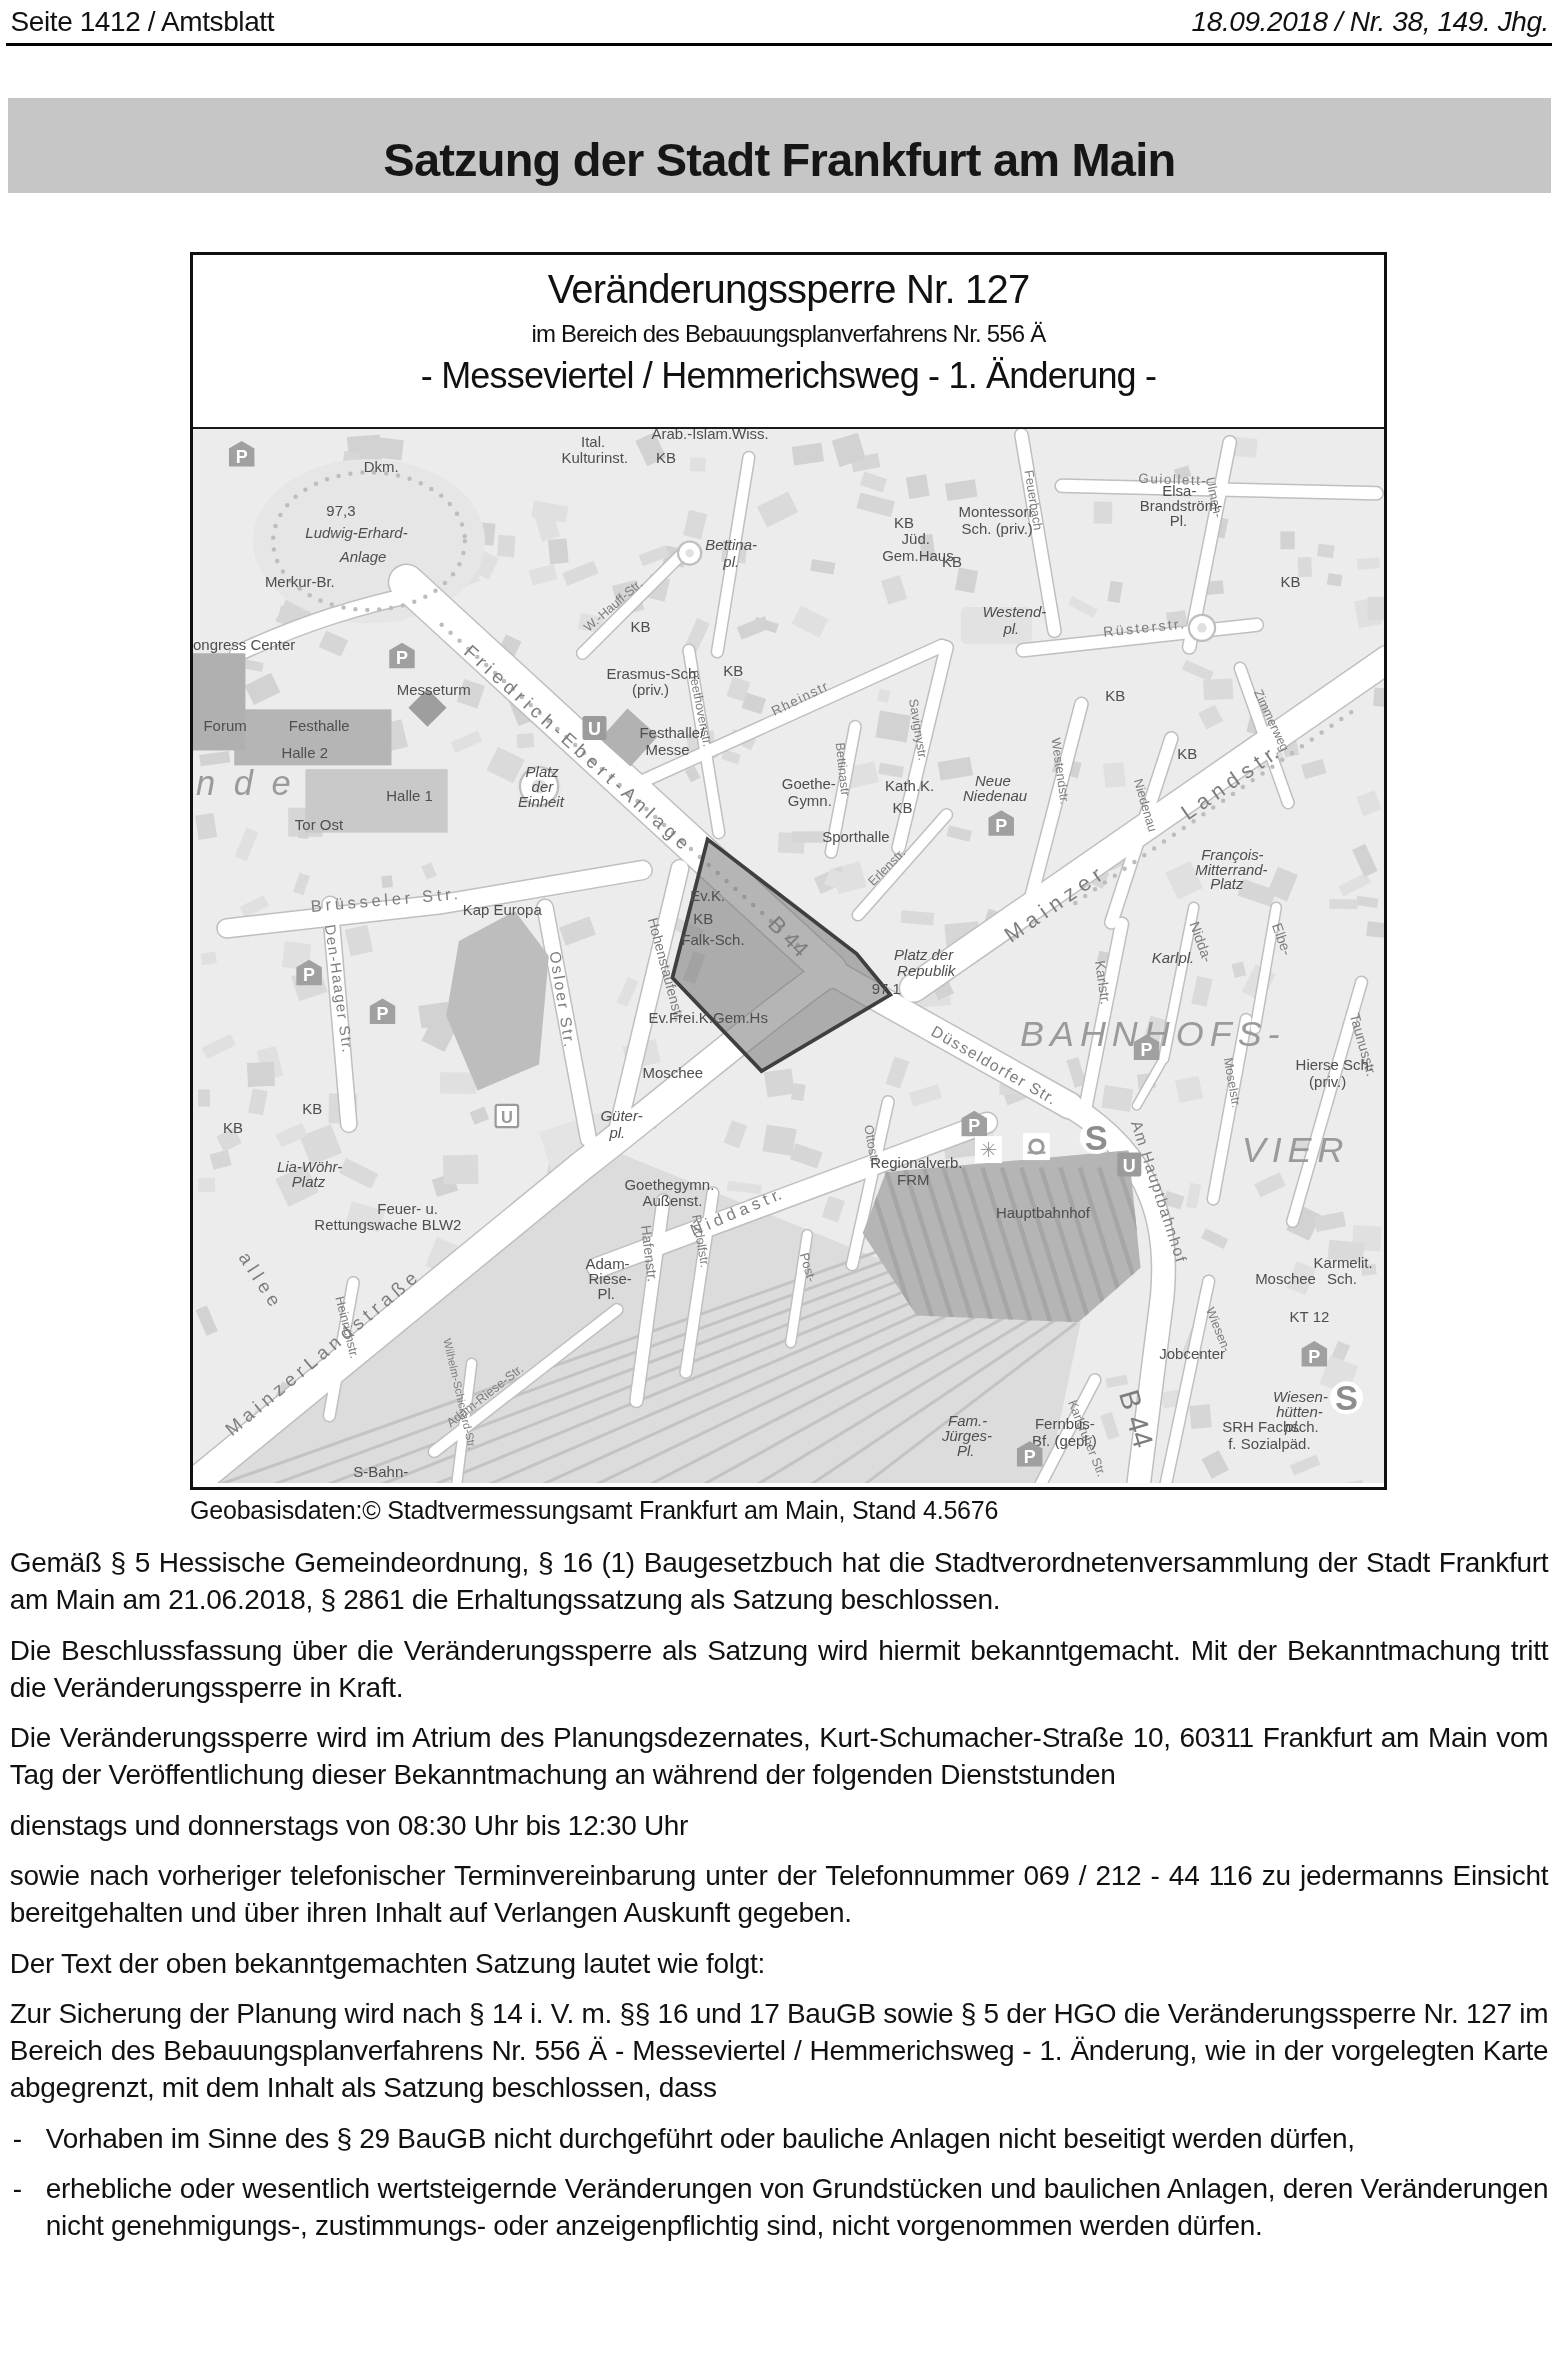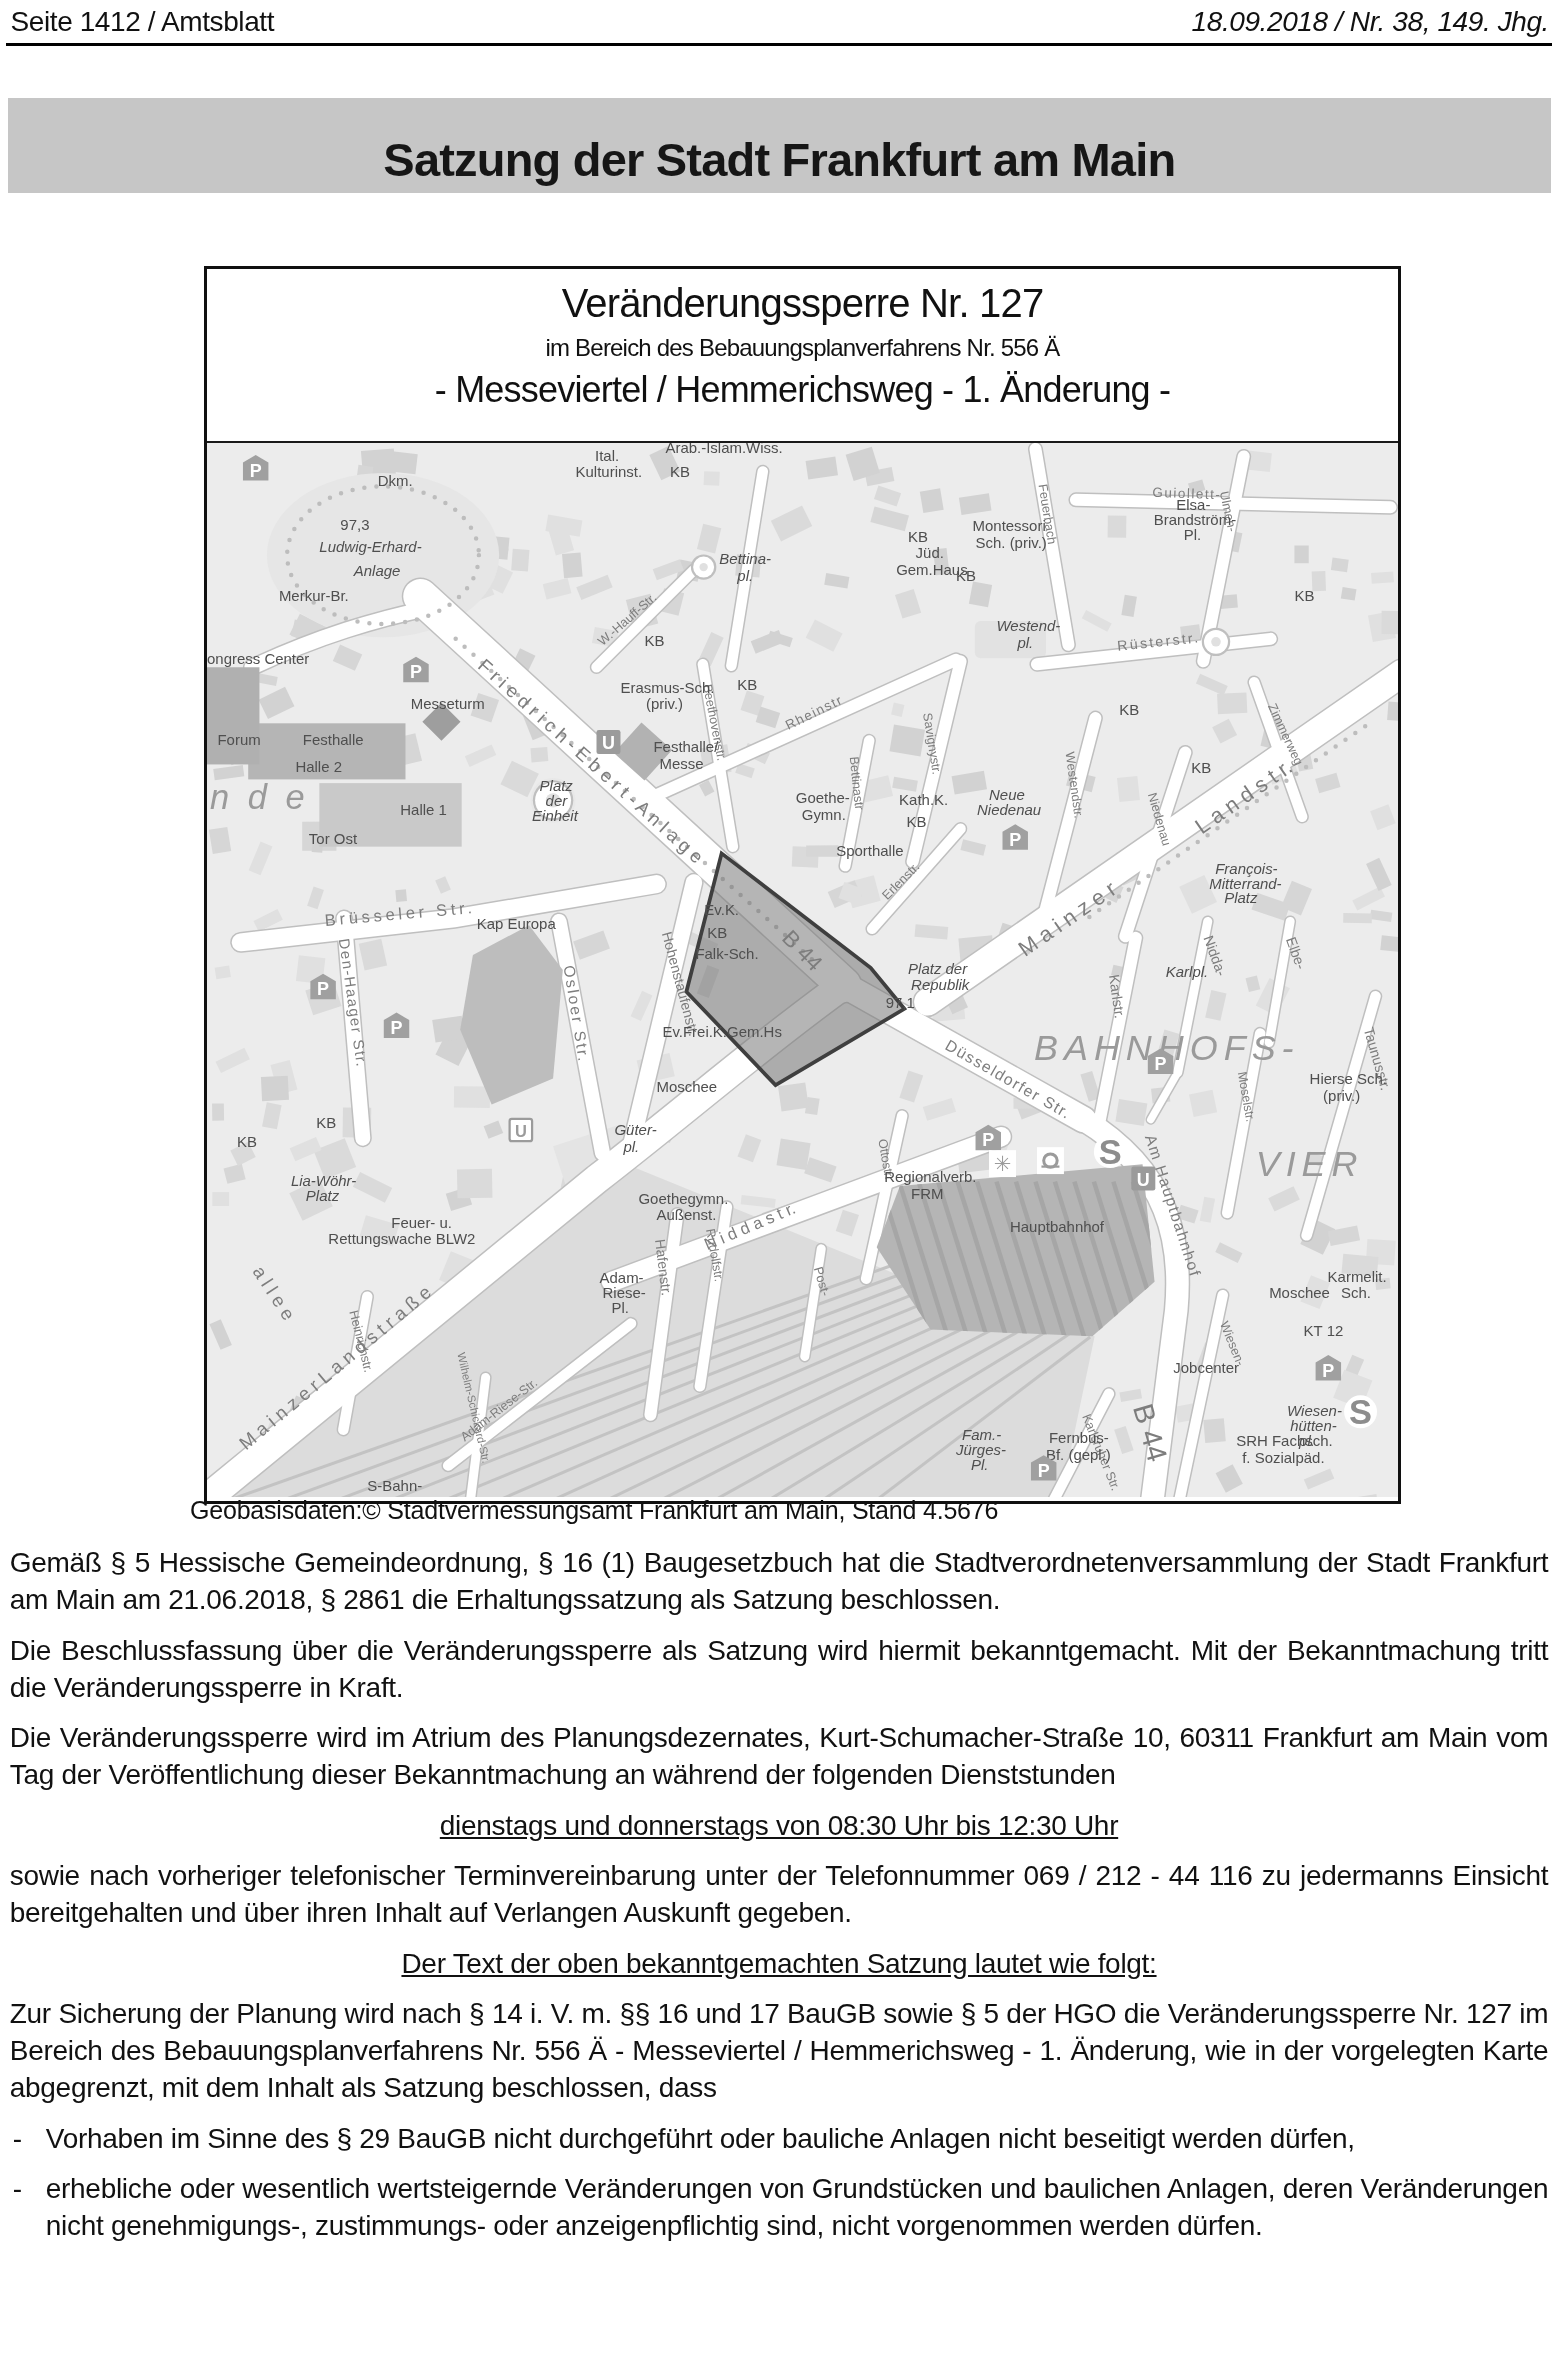--- a/index.html
+++ b/index.html
@@ -8,40 +8,40 @@
   
   .hdr-left{position:absolute;left:10.5px;top:6px;font-size:28px;letter-spacing:-0.4px;}
   .hdr-right{position:absolute;right:9px;top:6px;font-size:28px;letter-spacing:-0.4px;font-style:italic;}
   .hdr-rule{position:absolute;left:6px;right:6px;top:43px;height:3px;background:#000;}
   
   .title-bar{position:absolute;left:7.5px;right:6.8px;top:98px;height:95px;background:#c6c6c6;}
   .title-bar h1{margin:0;font-size:47px;font-weight:bold;text-align:center;line-height:123px;
                 color:#161616;letter-spacing:-0.8px;}
   
   .map-frame{position:absolute;left:186px;top:248px;width:1191px;height:1232px;
-             border:3px solid #101010;background:#fff;margin:18px;}
+             border:3px solid #101010;background:#fff;margin:4px;}
   .map-titles{height:172px;border-bottom:2.3px solid #1a1a1a;text-align:center;background:#fff;}
   .mt1{padding-top:12px;font-size:40px;letter-spacing:-0.8px;}
   .mt2{padding-top:7.5px;font-size:24px;letter-spacing:-0.8px;}
   .mt3{padding-top:7.5px;font-size:36px;letter-spacing:-0.8px;}
   svg#citymap{display:block;background:#ececec;}
   svg#citymap text{font-family:"Liberation Sans",sans-serif;}
   .lbl-street{fill:#7d7d7d;}
   .lbl-poi{fill:#4f4f4f;}
   .lbl-district{fill:#9a9a9a;font-style:italic;}
   .it{font-style:italic;}
   .rc{fill:none;stroke:#bfbfbf;stroke-linecap:round;}
   .rw{fill:none;stroke:#ffffff;stroke-linecap:round;}
   .dots{fill:none;stroke:#bdbdbd;stroke-width:6;stroke-dasharray:0 16;stroke-linecap:round;}
   
   .caption{position:absolute;left:190px;top:1496px;font-size:25px;letter-spacing:-0.2px;}
   .body-text{position:absolute;left:9.8px;right:9.8px;top:1544px;font-size:28px;line-height:37px;
              letter-spacing:-0.3px;}
   .para{margin:0 0 13.5px 0;text-align:justify;}
-  .single{text-align:center;text-decoration:underline;}
+  .single{text-align:left;}
   .signature{margin:0 0 13.5px 1196px;font-weight:bold;text-align:left;}
   .bullet{position:relative;padding-left:36px;margin:0 0 13.5px 0;text-align:justify;}
   .bullet-marker{position:absolute;left:3px;top:0;}
 </style>
 </head>
 <body>
 
 <div class="page">
 
   <div class="hdr-left">Seite 1412 / Amtsblatt</div>

